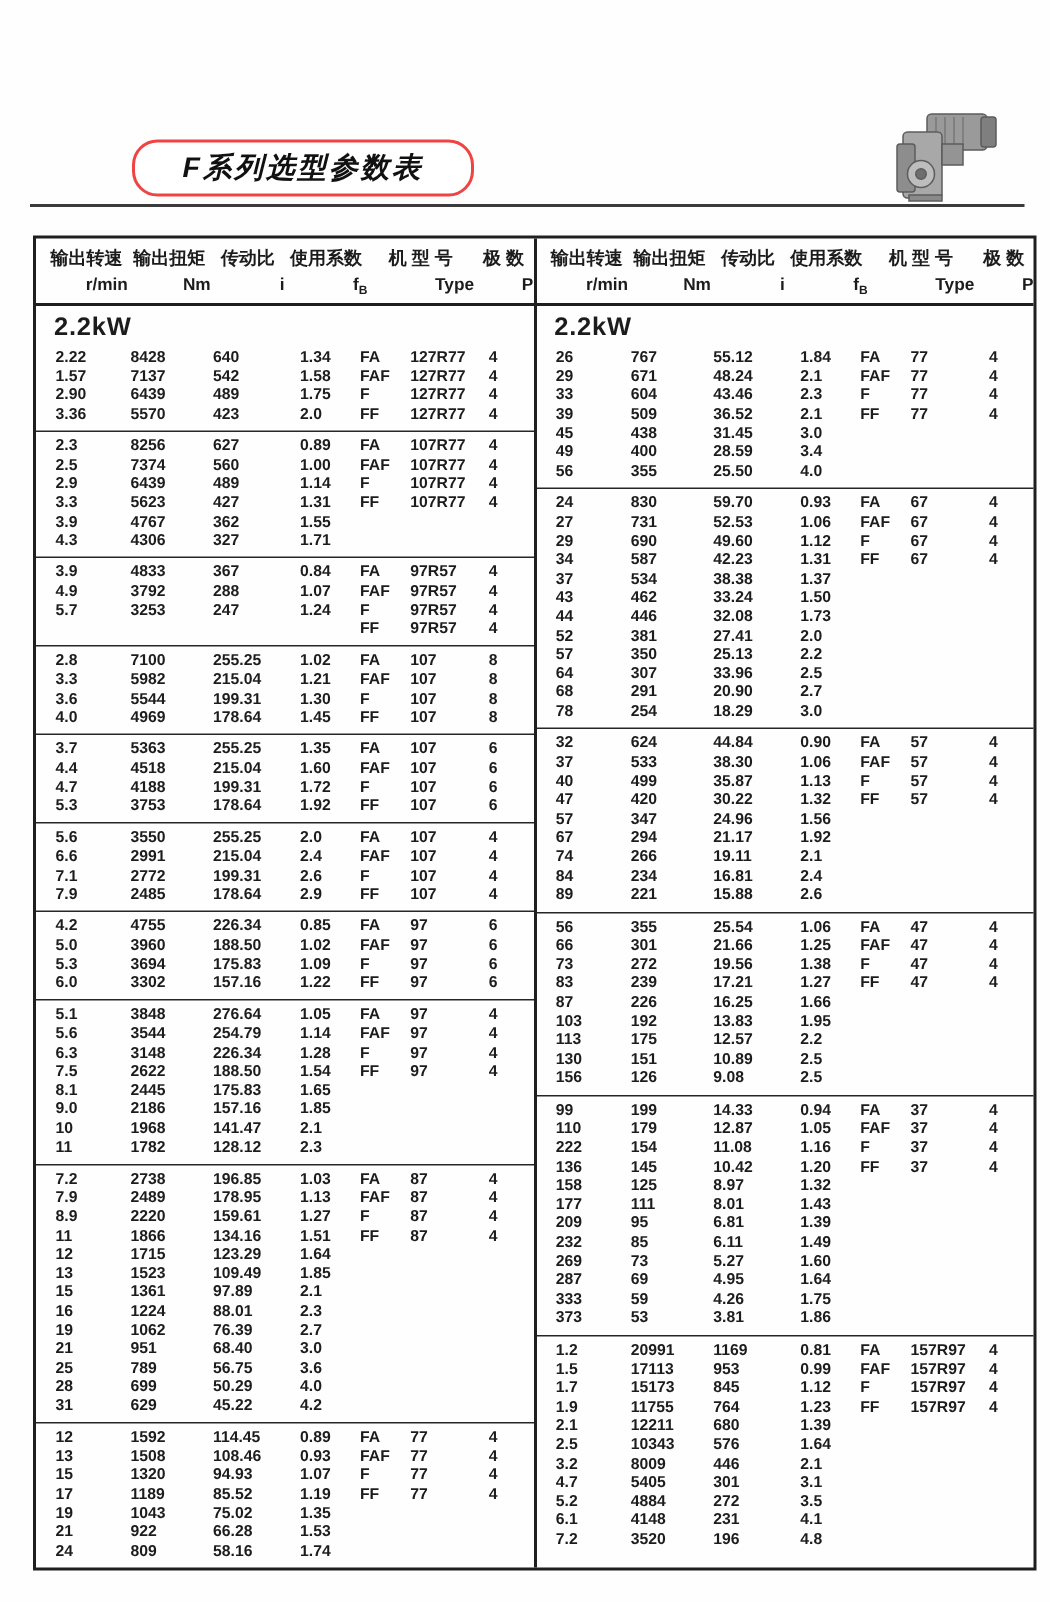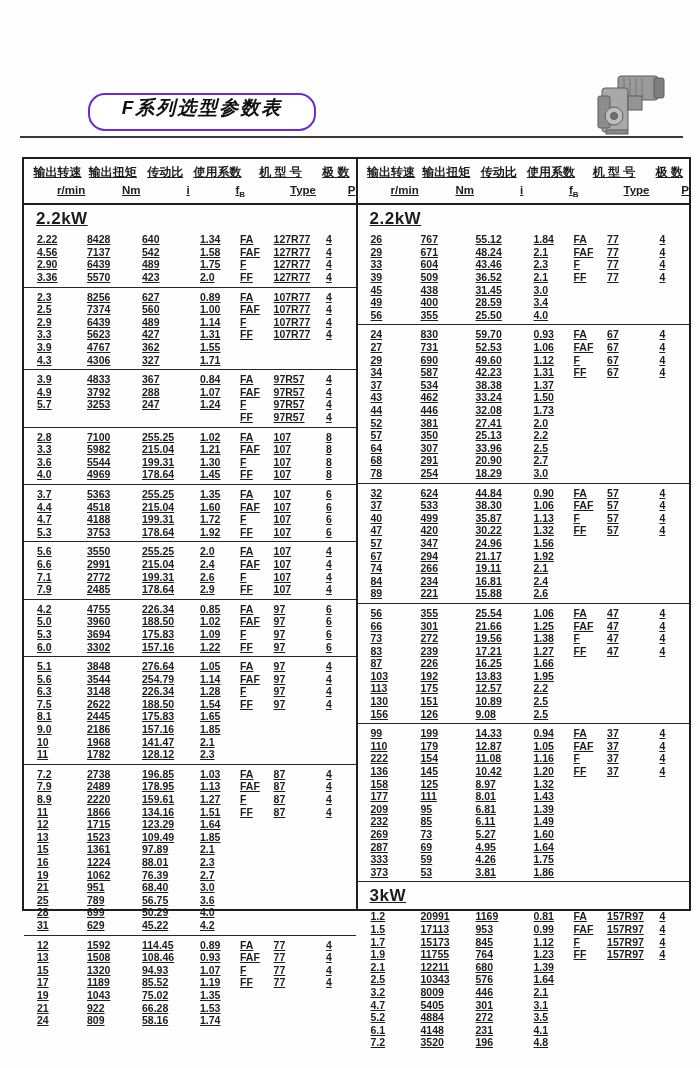--- a/index.html
+++ b/index.html
@@ -3,33 +3,33 @@
 <meta charset="utf-8">
 <style>
   html,body{margin:0;padding:0;background:#ffffff;}
   body{width:700px;height:1068px;position:relative;overflow:hidden;
        font-family:"Liberation Sans","DejaVu Sans",sans-serif;color:#1c1c1c;
        -webkit-font-smoothing:antialiased;}
   .page{position:absolute;inset:0;background:#fefefe;}
 
   
   .title-badge{position:absolute;left:88px;top:93px;width:224px;height:34px;
-       border:2px solid #6d28d9;border-radius:17px;display:flex;align-items:flex-start;
+       border:2px solid #ef4444;border-radius:17px;display:flex;align-items:center;
        justify-content:center;background:#fff;}
   .title-badge span{font-size:19px;font-weight:bold;font-style:italic;letter-spacing:2px;color:#111;}
 
   
   .motor{position:absolute;right:32px;top:66px;width:84px;height:72px;}
 
   
   .top-rule{position:absolute;left:20px;top:136px;width:663px;height:2px;background:#3b3b3b;}
 
   
-  .ptable{position:absolute;left:22px;top:157px;width:669px;height:754px;
-       border:2px solid #1f1f1f;display:flex;box-sizing:border-box;background:#fefefe;text-decoration:underline;}
+  .ptable{position:absolute;left:22px;top:157px;width:669px;height:890px;
+       border:2px solid #1f1f1f;display:flex;box-sizing:border-box;background:#fefefe;}
   .half{flex:1 1 0;display:flex;flex-direction:column;min-width:0;}
   .half.left{border-right:2px solid #1f1f1f;}
 
   .thead{display:flex;border-bottom:2px solid #1f1f1f;padding:5px 0 4px 6px;flex:0 0 auto;}
   .hcol{text-align:center;}
   .hcol .cn{font-size:12px;font-weight:bold;white-space:nowrap;}
   .hcol .en{font-size:11.5px;font-weight:bold;margin-top:3px;text-align:right;}
   .hcol .en sub{font-size:8px;}
   .hc0{width:56px;} .hc1{width:56px;} .hc2{width:50px;} .hc3{width:56px;} .hc4{width:72px;} .hc5{width:40px;}
 
@@ -112,21 +112,21 @@
           <div class="power-label">2.2kW</div>
           <div class="block">
             <div class="nums">
               <div class="nrow">
                 <div class="cell c0">2.22</div>
                 <div class="cell c1">8428</div>
                 <div class="cell c2">640</div>
                 <div class="cell c3">1.34</div>
               </div>
               <div class="nrow">
-                <div class="cell c0">4.56</div>
+                <div class="cell c0">1.57</div>
                 <div class="cell c1">7137</div>
                 <div class="cell c2">542</div>
                 <div class="cell c3">1.58</div>
               </div>
               <div class="nrow">
                 <div class="cell c0">2.90</div>
                 <div class="cell c1">6439</div>
                 <div class="cell c2">489</div>
                 <div class="cell c3">1.75</div>
               </div>
@@ -1162,21 +1162,20 @@
               </div>
               <div class="trow">
                 <div class="tprefix">FF</div>
                 <div class="tcode">37</div>
                 <div class="tpole">4</div>
               </div>
             </div>
           </div>
         </div>
         <div class="section">
-          <div class="power-label">3kW</div>
           <div class="block">
             <div class="nums">
               <div class="nrow">
                 <div class="cell c0">1.2</div>
                 <div class="cell c1">20991</div>
                 <div class="cell c2">1169</div>
                 <div class="cell c3">0.81</div>
               </div>
               <div class="nrow">
                 <div class="cell c0">1.5</div>

